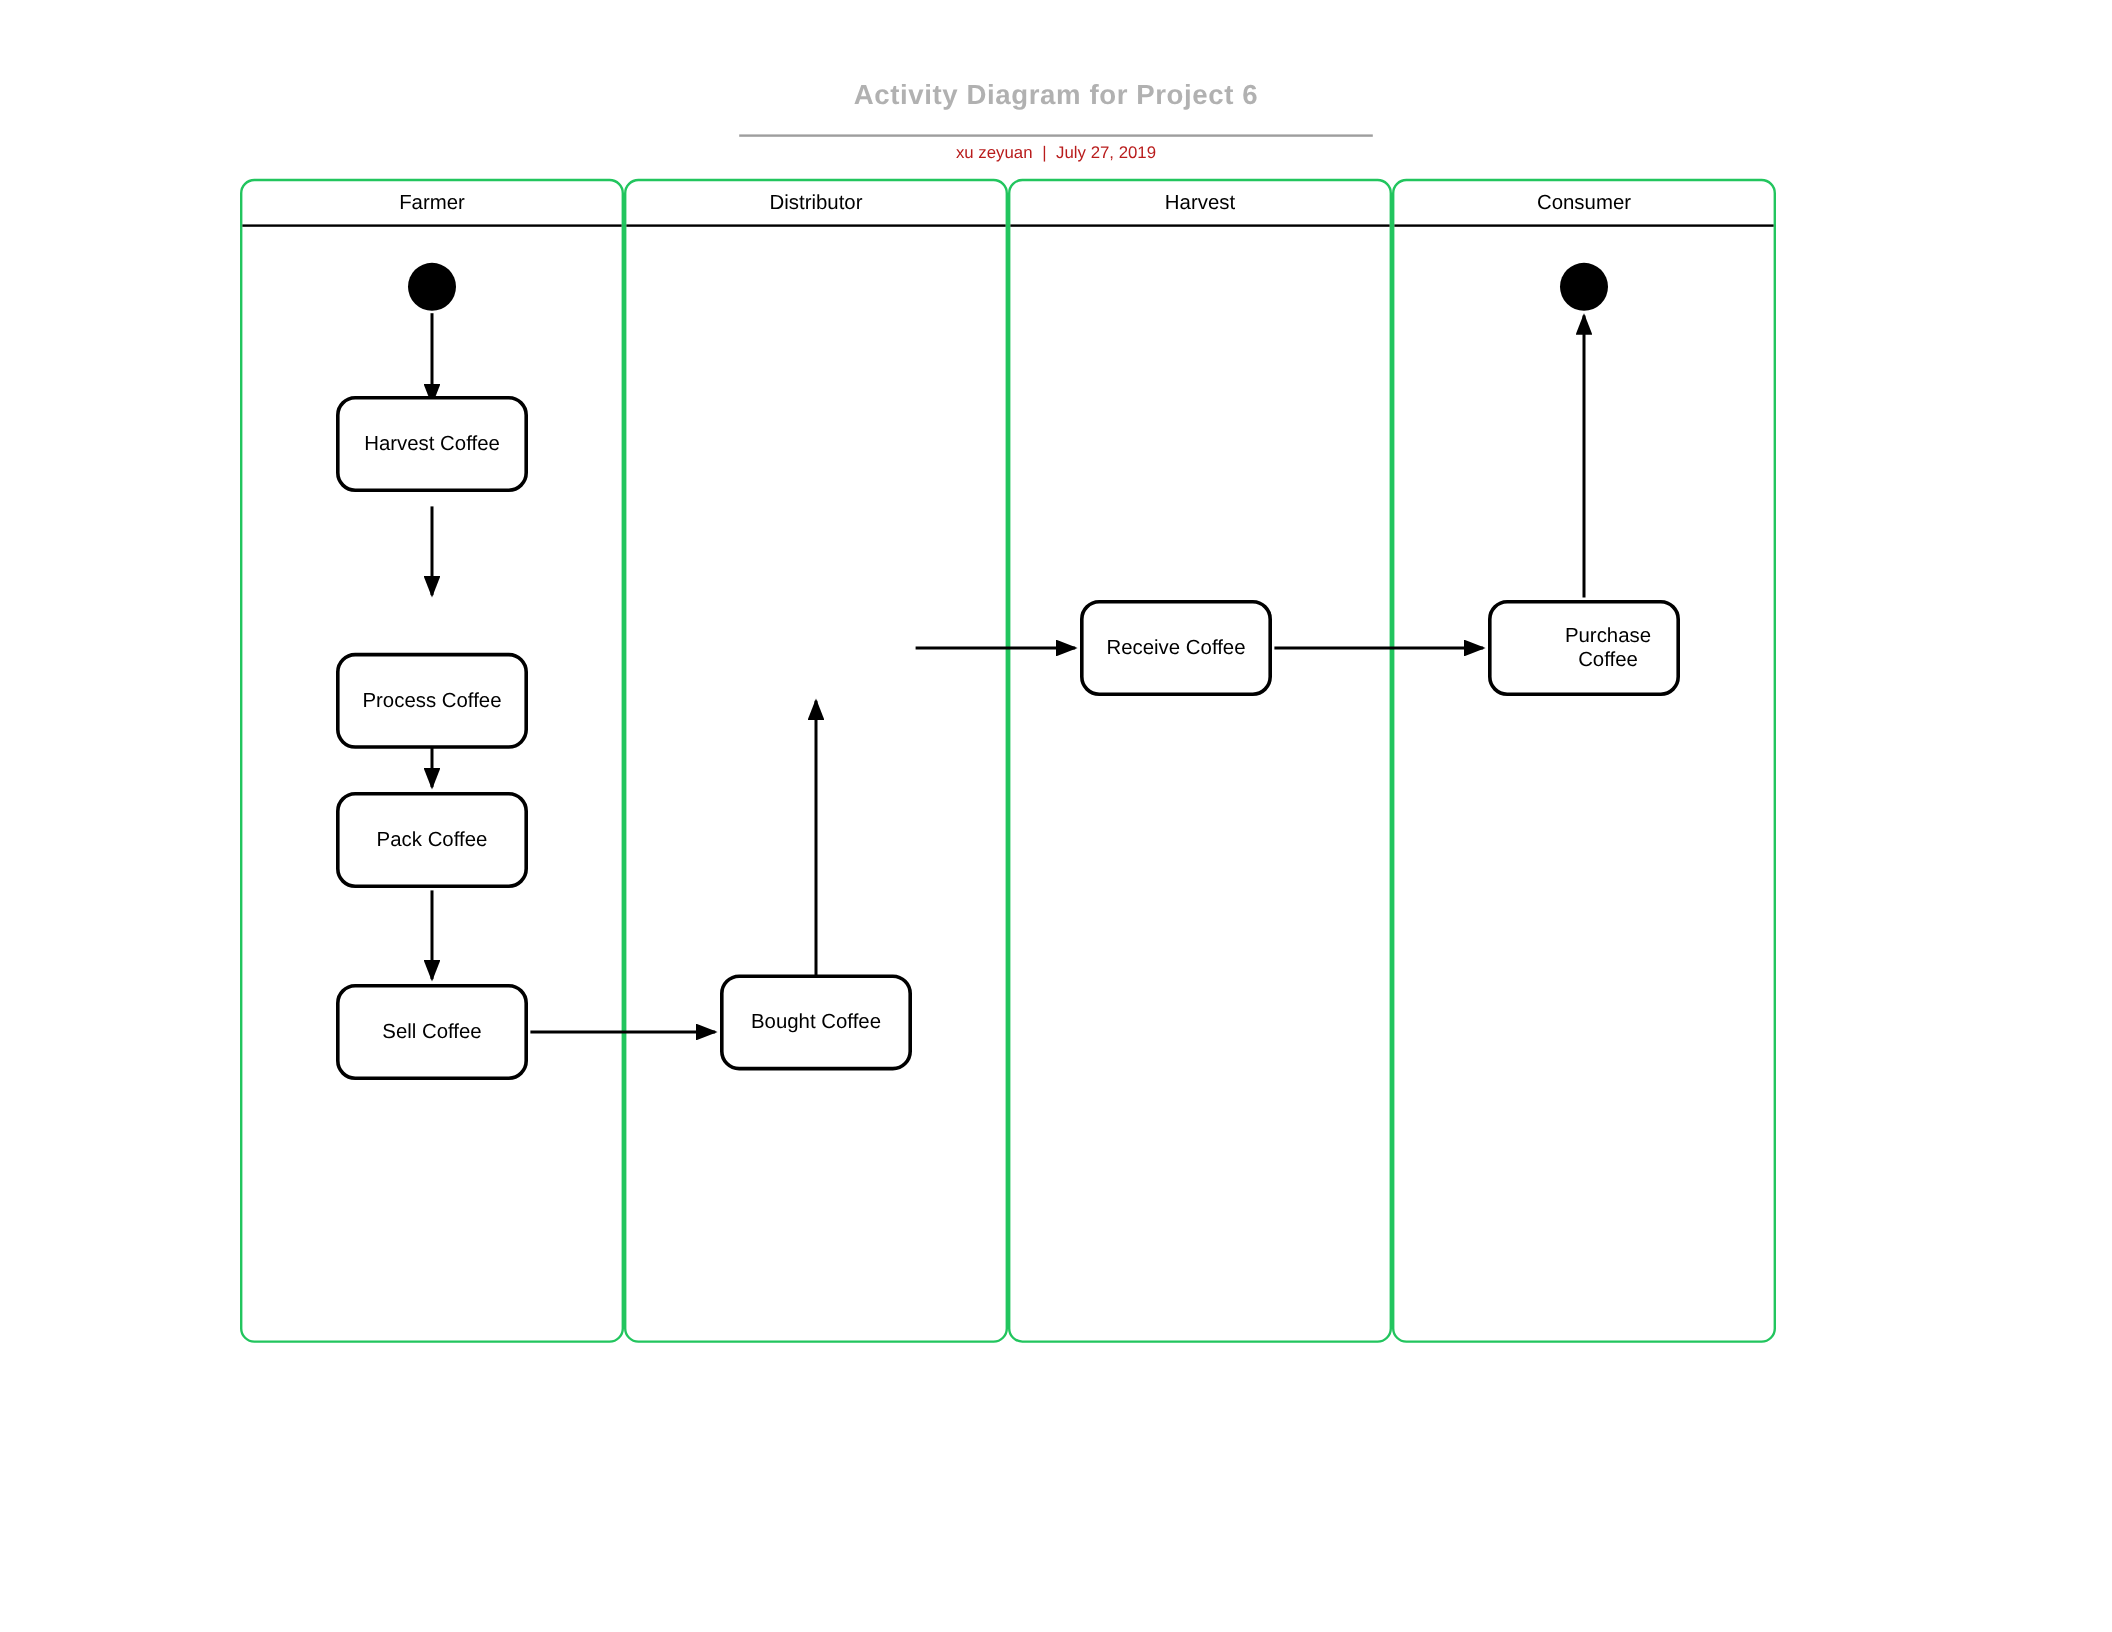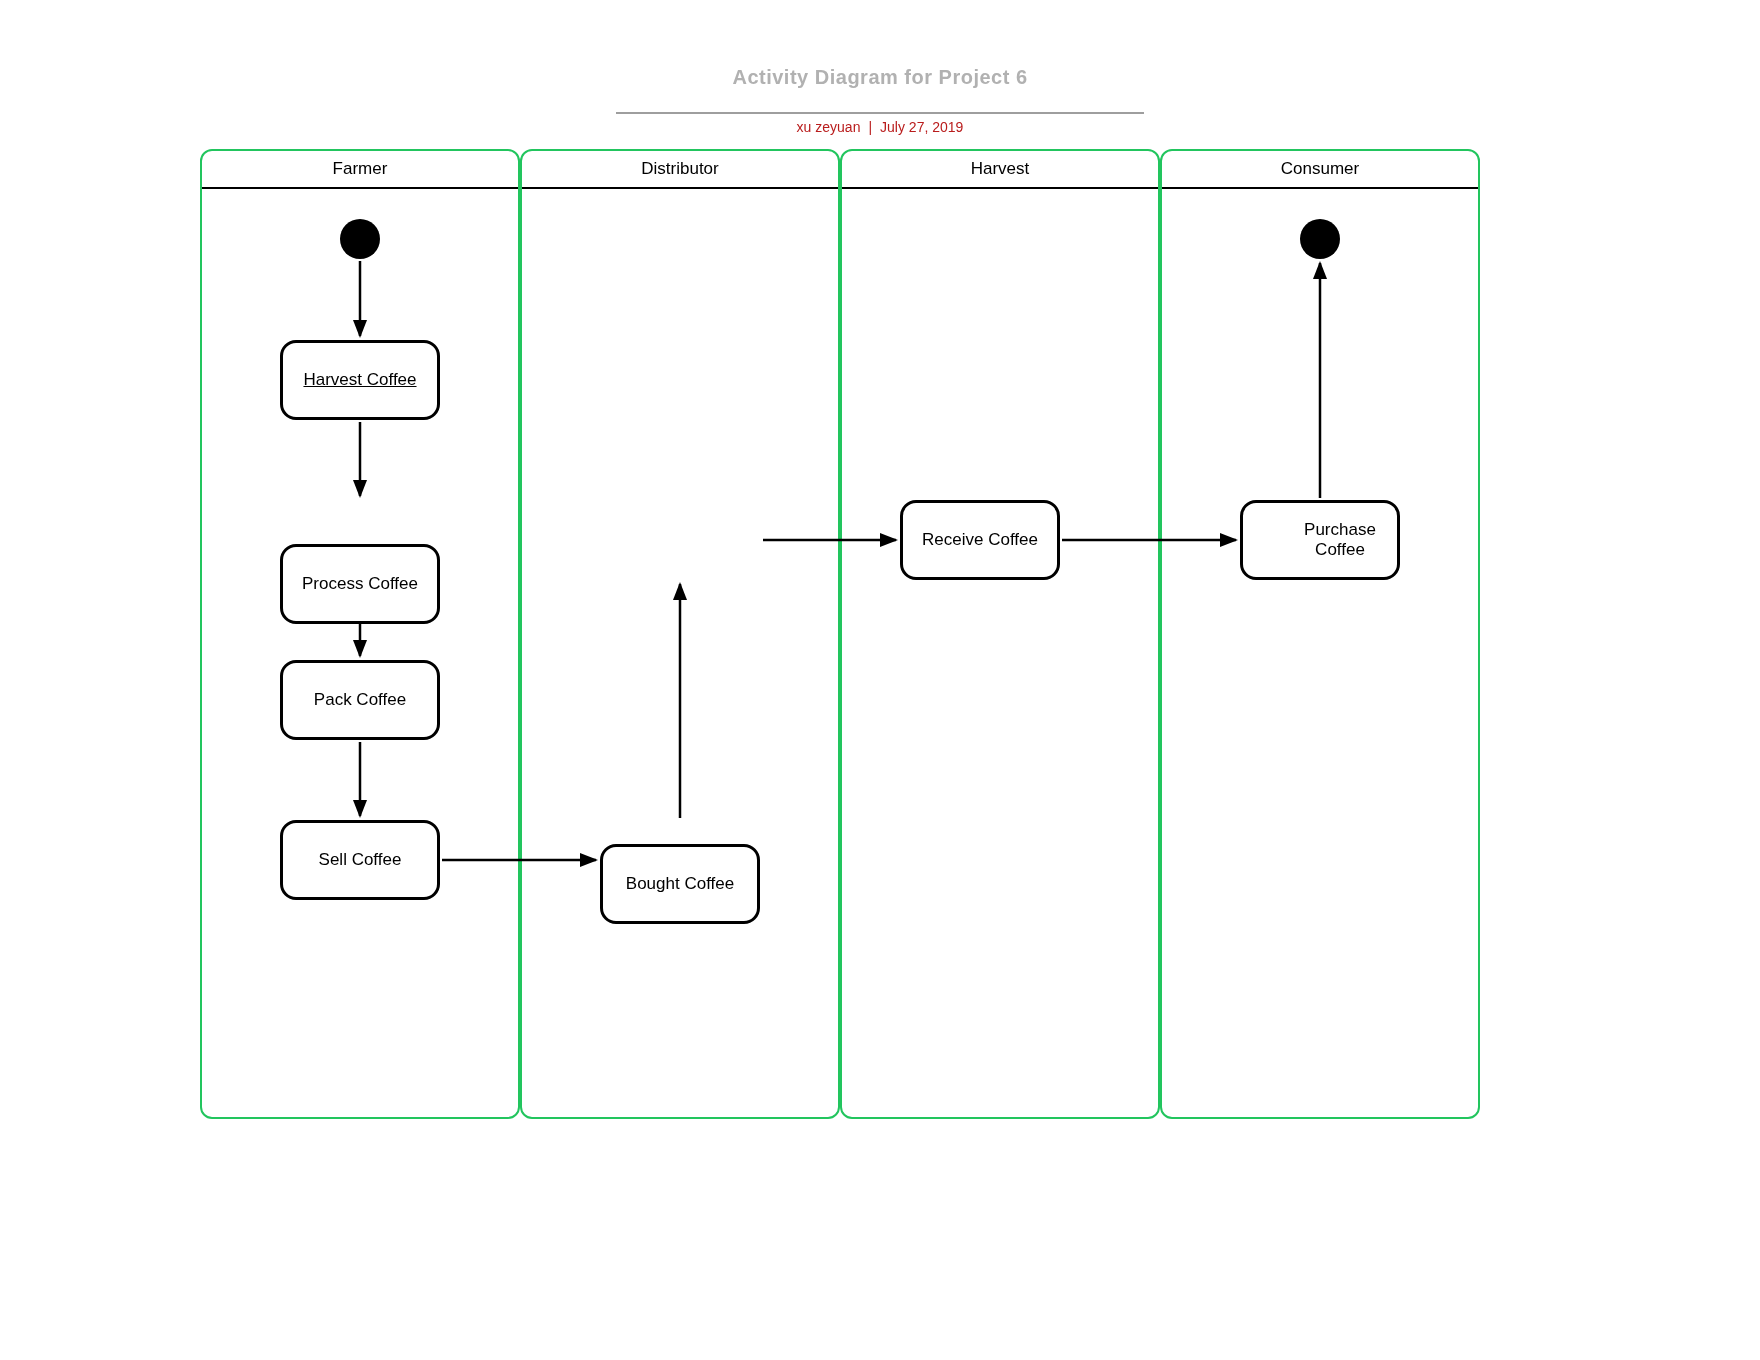--- a/index.html
+++ b/index.html
@@ -17,21 +17,21 @@
     overflow: hidden;
   }
 
   
   .title {
     position: absolute;
     left: 0;
     top: 66px;
     width: 1760px;
     text-align: center;
-    font-size: 20px;
+    font-size: 23px;
     font-weight: bold;
     color: #b1b1b1;
     letter-spacing: 0.5px;
   }
   .title-rule {
     position: absolute;
     left: 616px;
     top: 112px;
     width: 528px;
     height: 2px;
@@ -82,25 +82,25 @@
     border-radius: 16px;
     background: #ffffff;
     box-sizing: border-box;
     display: flex;
     align-items: center;
     justify-content: center;
     font-size: 17px;
     text-align: center;
     z-index: 2;
   }
-  .n-harvest  { left: 280px;  top: 340px; text-decoration: underline; }
+  .n-harvest  { left: 280px;  top: 330px; }
   .n-process  { left: 280px;  top: 500px; margin-top: 44px; }
   .n-pack     { left: 280px;  top: 660px; }
   .n-sell     { left: 280px;  top: 820px; }
-  .n-bought   { left: 600px;  top: 844px; }
+  .n-bought   { left: 600px;  top: 812px; }
   .n-ship     { left: 600px;  top: 500px; }
   .n-receive  { left: 900px;  top: 500px; }
   .n-purchase { left: 1240px; top: 500px; padding-left: 40px; }
 
   
   .dot {
     position: absolute;
     width: 40px;
     height: 40px;
     border-radius: 50%;

